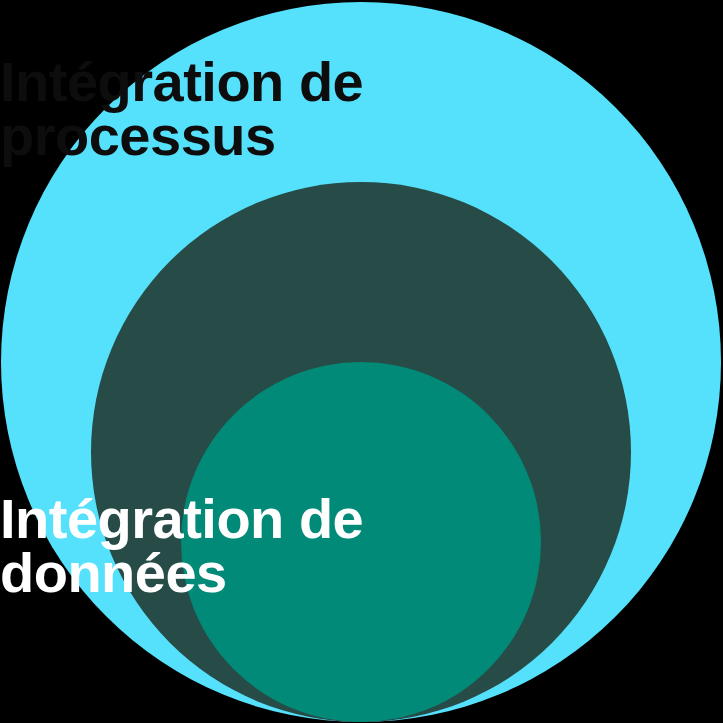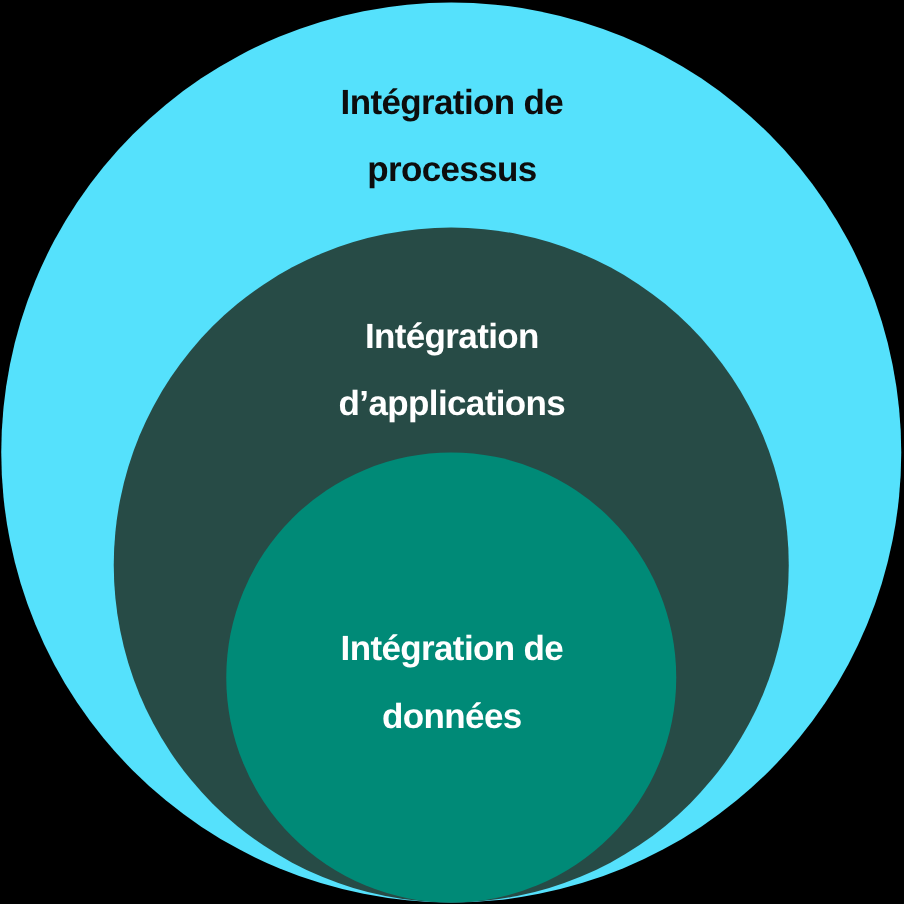--- a/index.html
+++ b/index.html
@@ -38,22 +38,21 @@
     top: 362px;
     width: 360px;
     height: 360px;
     z-index: 3;
   }
   .ring-label {
     position: absolute;
     left: 0;
     width: 723px;
     z-index: 4;
-    text-align: center;
-    font-size: 28px;
+    font-size: 56px;
     line-height: 54px;
     font-weight: 600;
     white-space: pre-line;
     letter-spacing: -0.5px;
   }
   .label-outer {
     top: 55px;
     color: #0d0d0d;
   }
   .label-middle {
@@ -72,19 +71,17 @@
 
   <div class="circle circle-outer" style="background-color: rgb(85, 225, 252);"></div>
 
   <div class="circle circle-middle" style="background-color: rgb(39, 75, 70);"></div>
 
   <div class="circle circle-inner" style="background-color: rgb(0, 138, 119);"></div>
 
   <div class="ring-label label-outer">Intégration de
 processus</div>
 
-  <div class="ring-label label-middle">Intégration
-d’applications</div>
 
   <div class="ring-label label-inner">Intégration de
 données</div>
 
 </div>
 
 </body></html>

